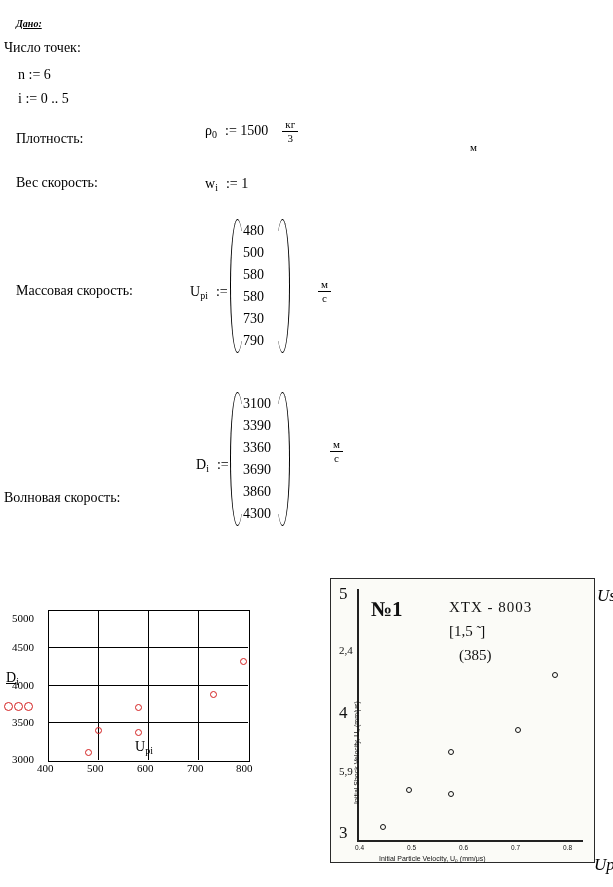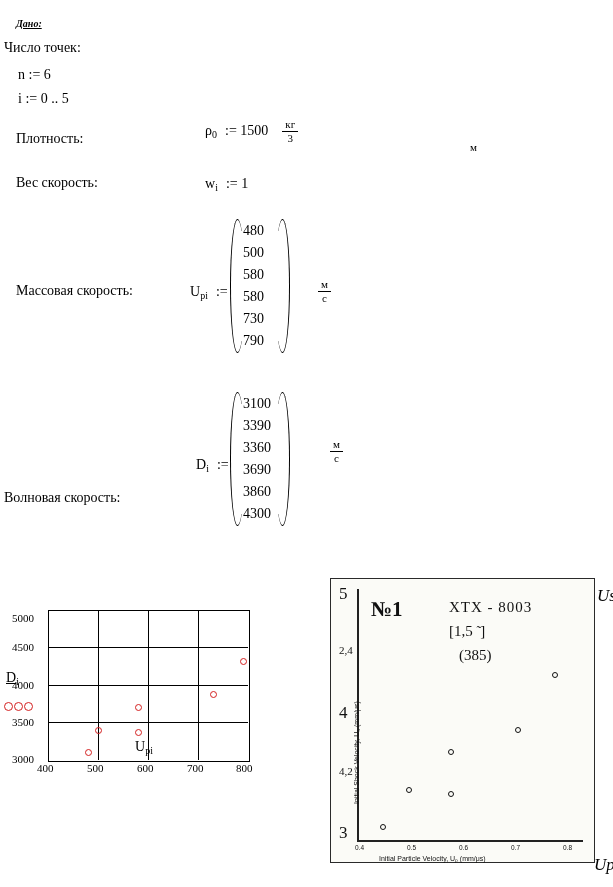--- a/index.html
+++ b/index.html
@@ -288,21 +288,21 @@
 </div>
 
 <div id="scan-figure" style="left:330px; top:578px; width:265px; height:285px;">
 
   <div class="abs" style="left:26px; top:10px; width:1.5px; height:252px; background:#222;"></div>
   <div class="abs" style="left:26px; top:261px; width:226px; height:1.5px; background:#222;"></div>
 
   <div class="scan-ytick" style="left:8px; top:5px;">5</div>
   <div class="scan-ytick small" style="left:8px; top:65px;">2,4</div>
   <div class="scan-ytick" style="left:8px; top:124px;">4</div>
-  <div class="scan-ytick small" style="left:8px; top:186px;">4,2</div>
+  <div class="scan-ytick small" style="left:8px; top:186px;">5,9</div>
   <div class="scan-ytick" style="left:8px; top:244px;">3</div>
 
   <div class="scan-tick" style="left:24px; top:265px;">0.4</div>
   <div class="scan-tick" style="left:76px; top:265px;">0.5</div>
   <div class="scan-tick" style="left:128px; top:265px;">0.6</div>
   <div class="scan-tick" style="left:180px; top:265px;">0.7</div>
   <div class="scan-tick" style="left:232px; top:265px;">0.8</div>
 
   <div class="scan-axis-label rot90" style="left:22px; top:225px;">Initial Shock Velocity, U₅   (mm/μs)</div>
 

